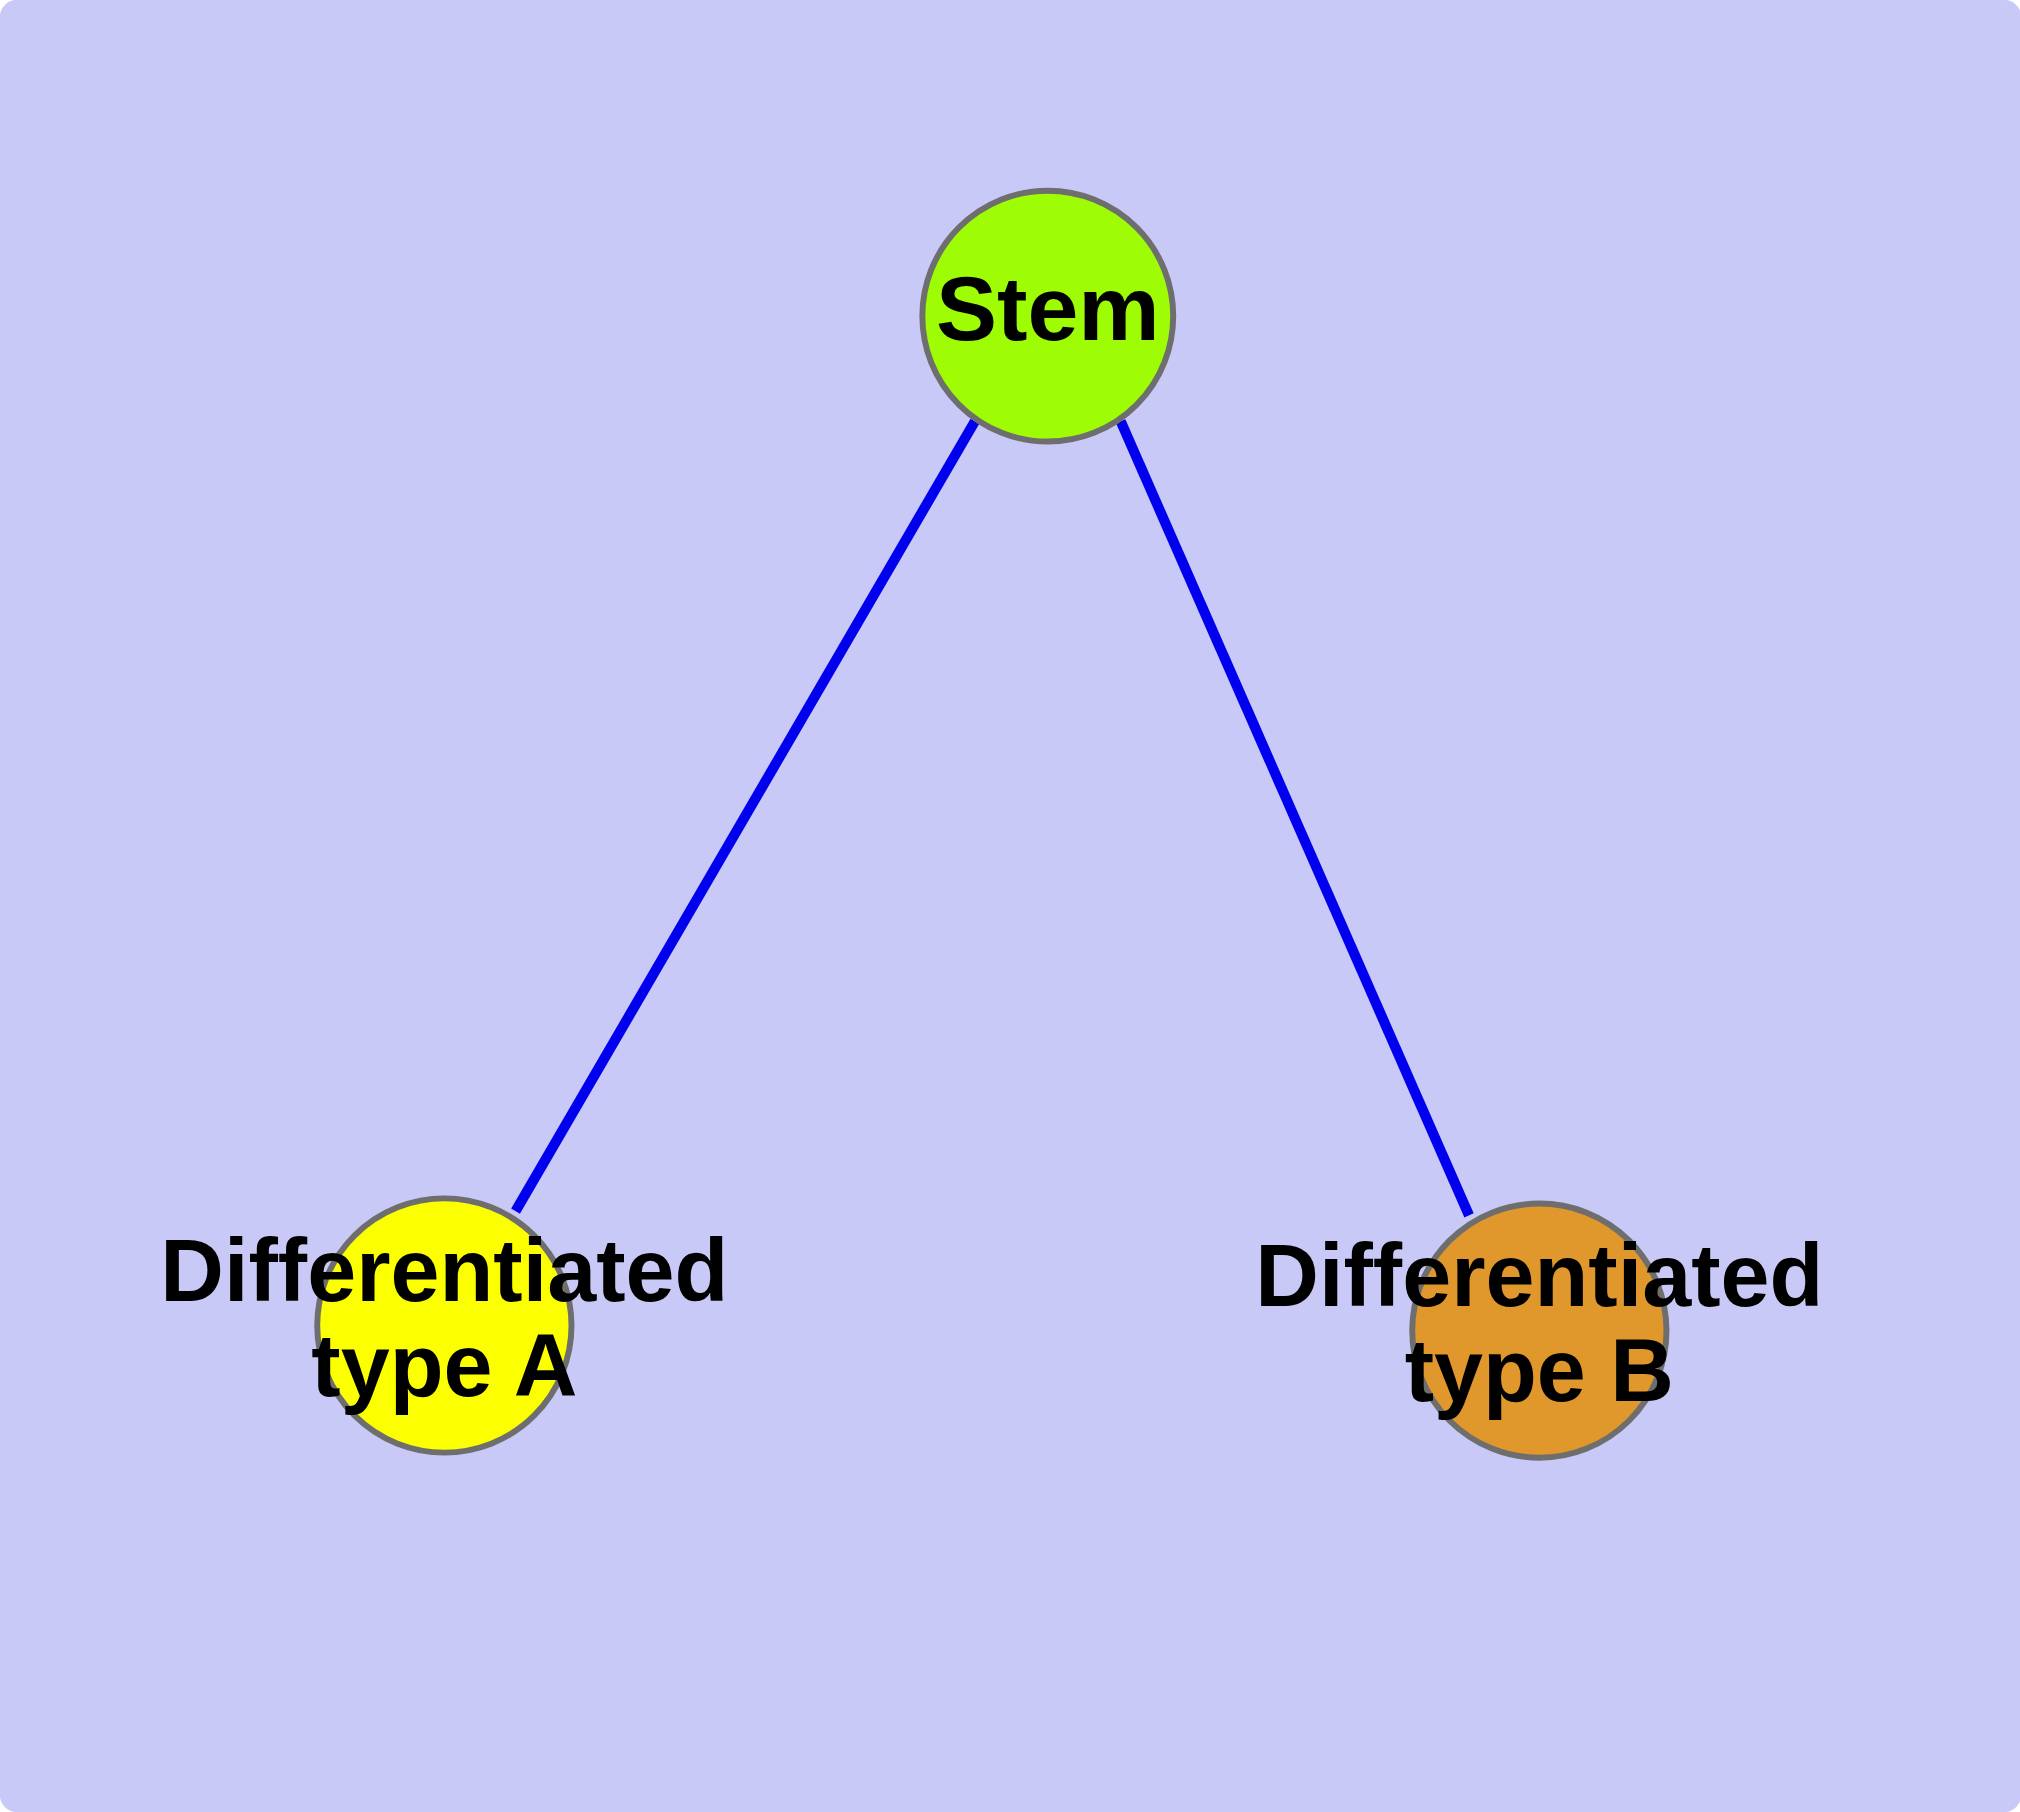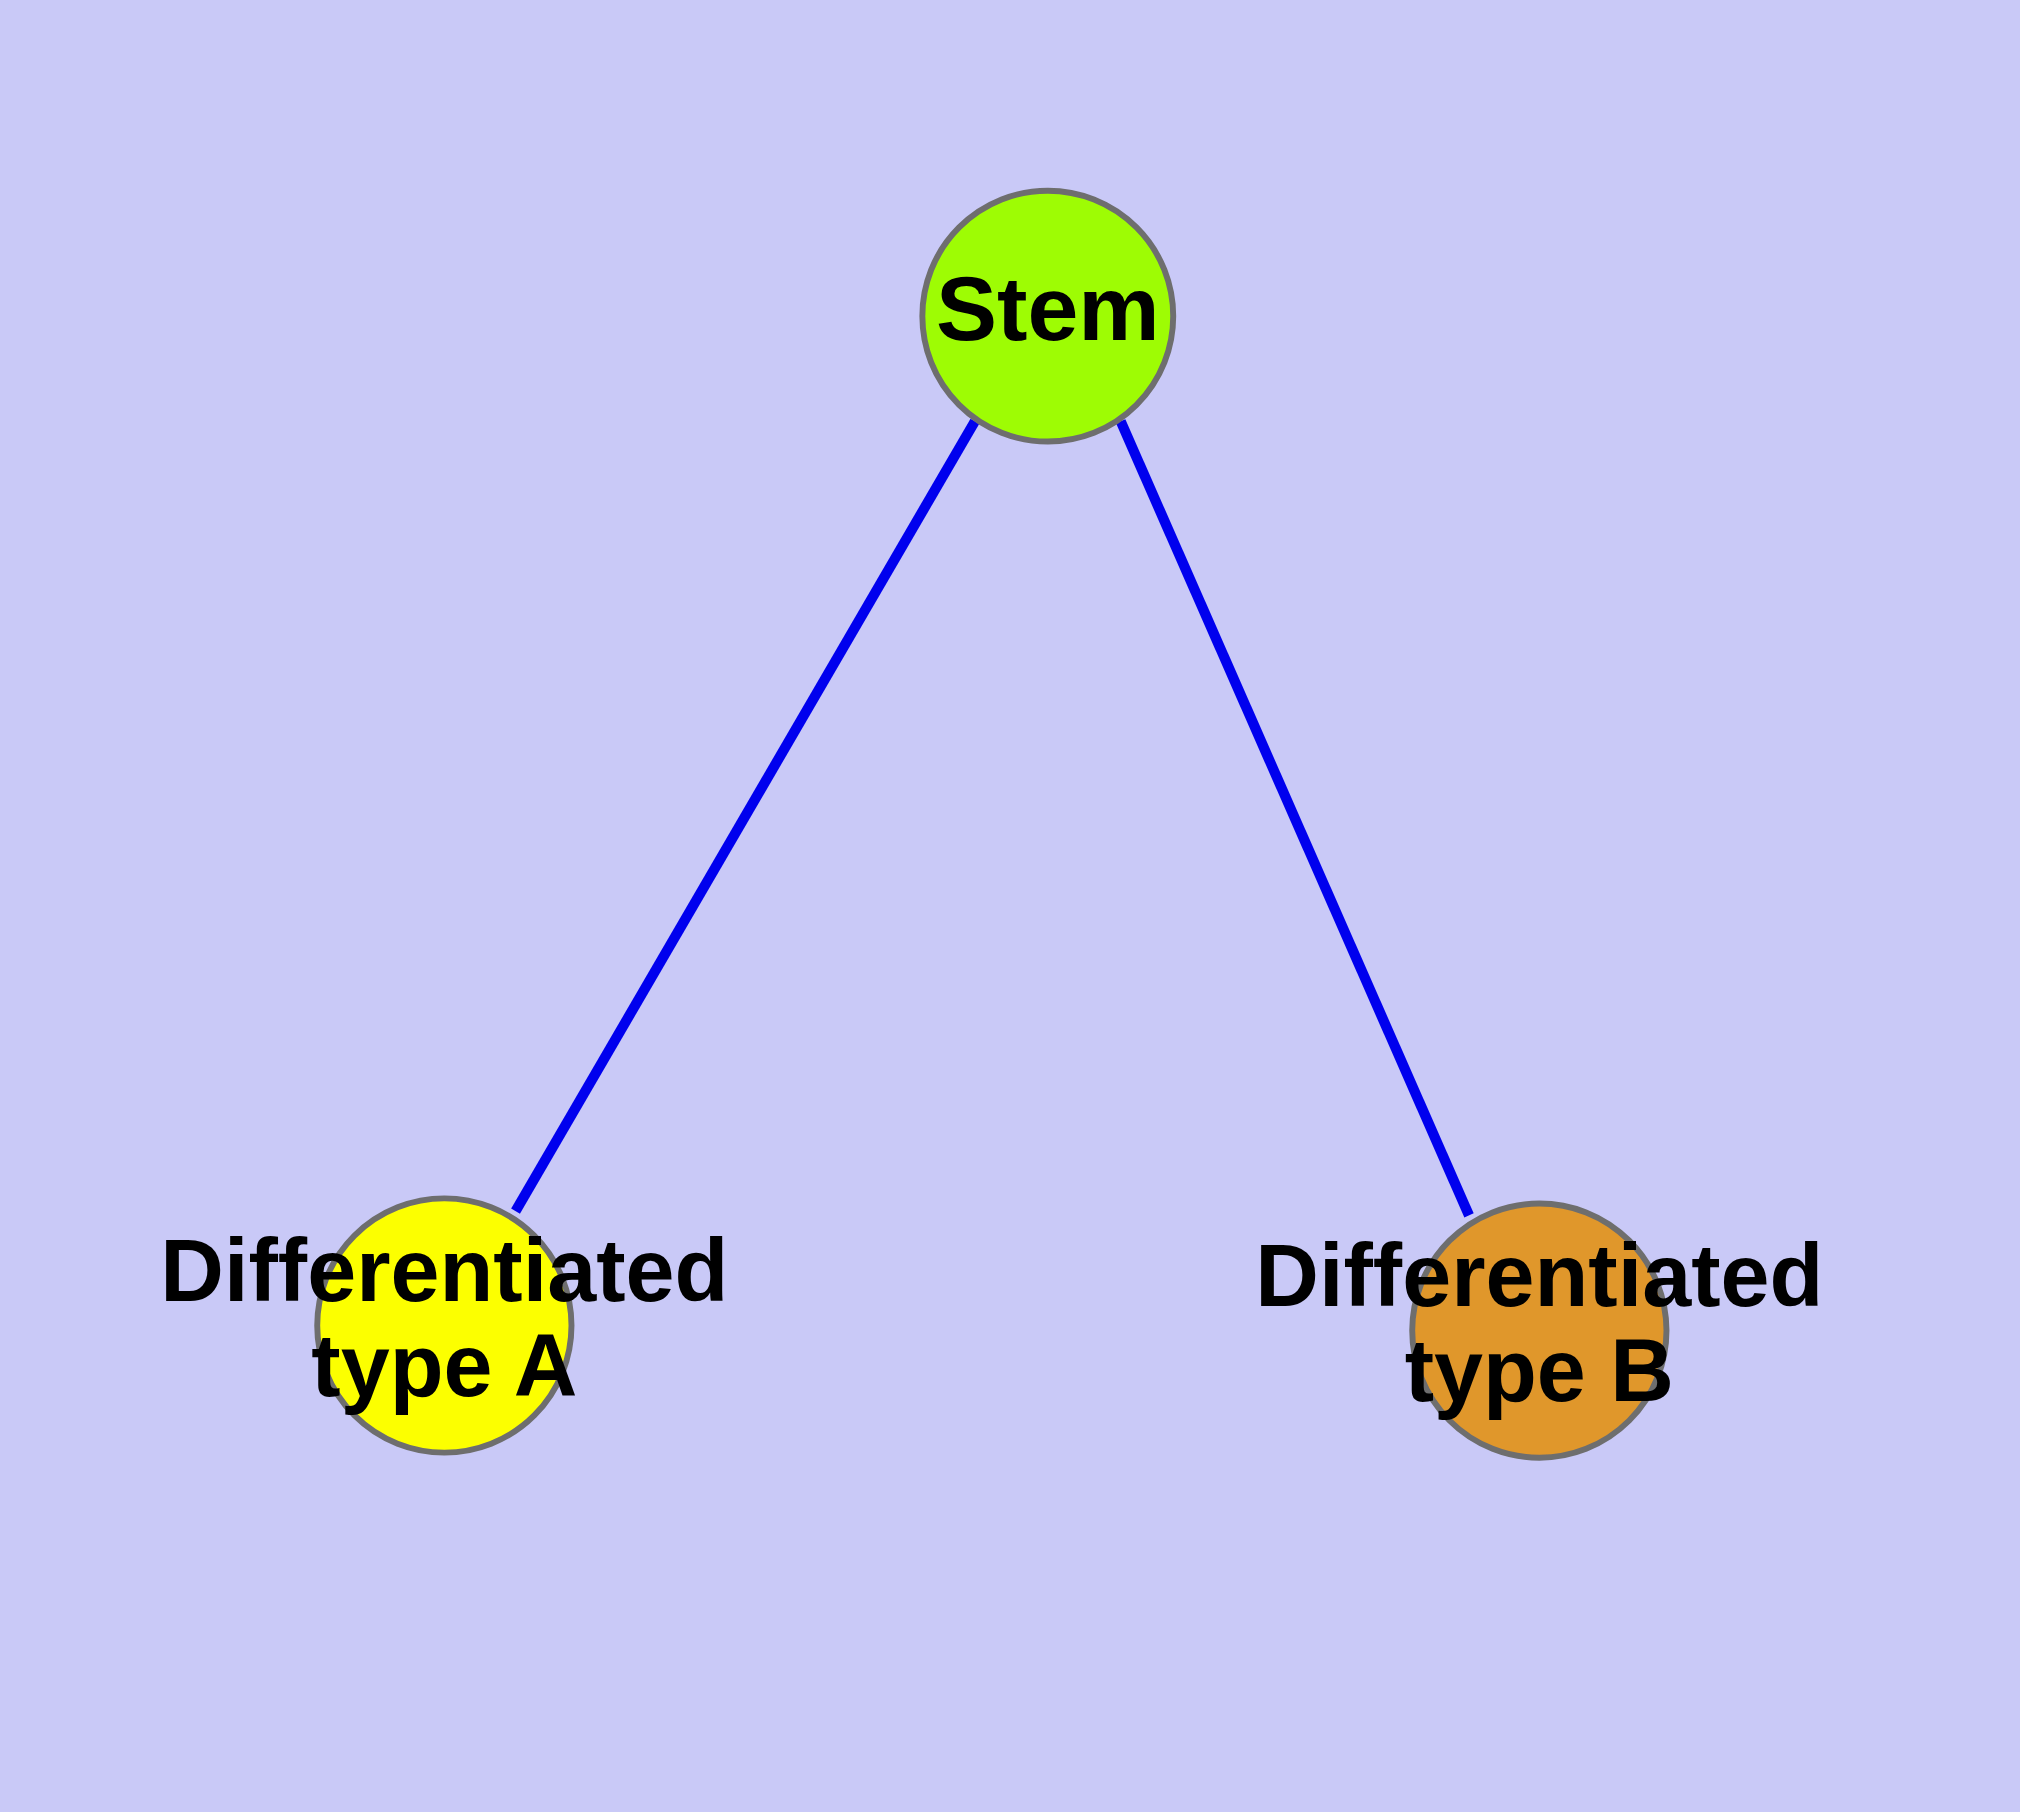--- a/index.html
+++ b/index.html
@@ -7,20 +7,21 @@
     padding: 0;
     background: #ffffff;
   }
   #canvas {
     position: relative;
     width: 2021px;
     height: 1812px;
     background: #c9c9f7;
     overflow: hidden;
     font-family: "Liberation Sans", sans-serif;
+    border-radius: 17px;
   }
   #graph-svg {
     position: absolute;
     left: 0;
     top: 0;
     width: 2021px;
     height: 1812px;
   }
   .node-label {
     font-family: "Liberation Sans", sans-serif;

